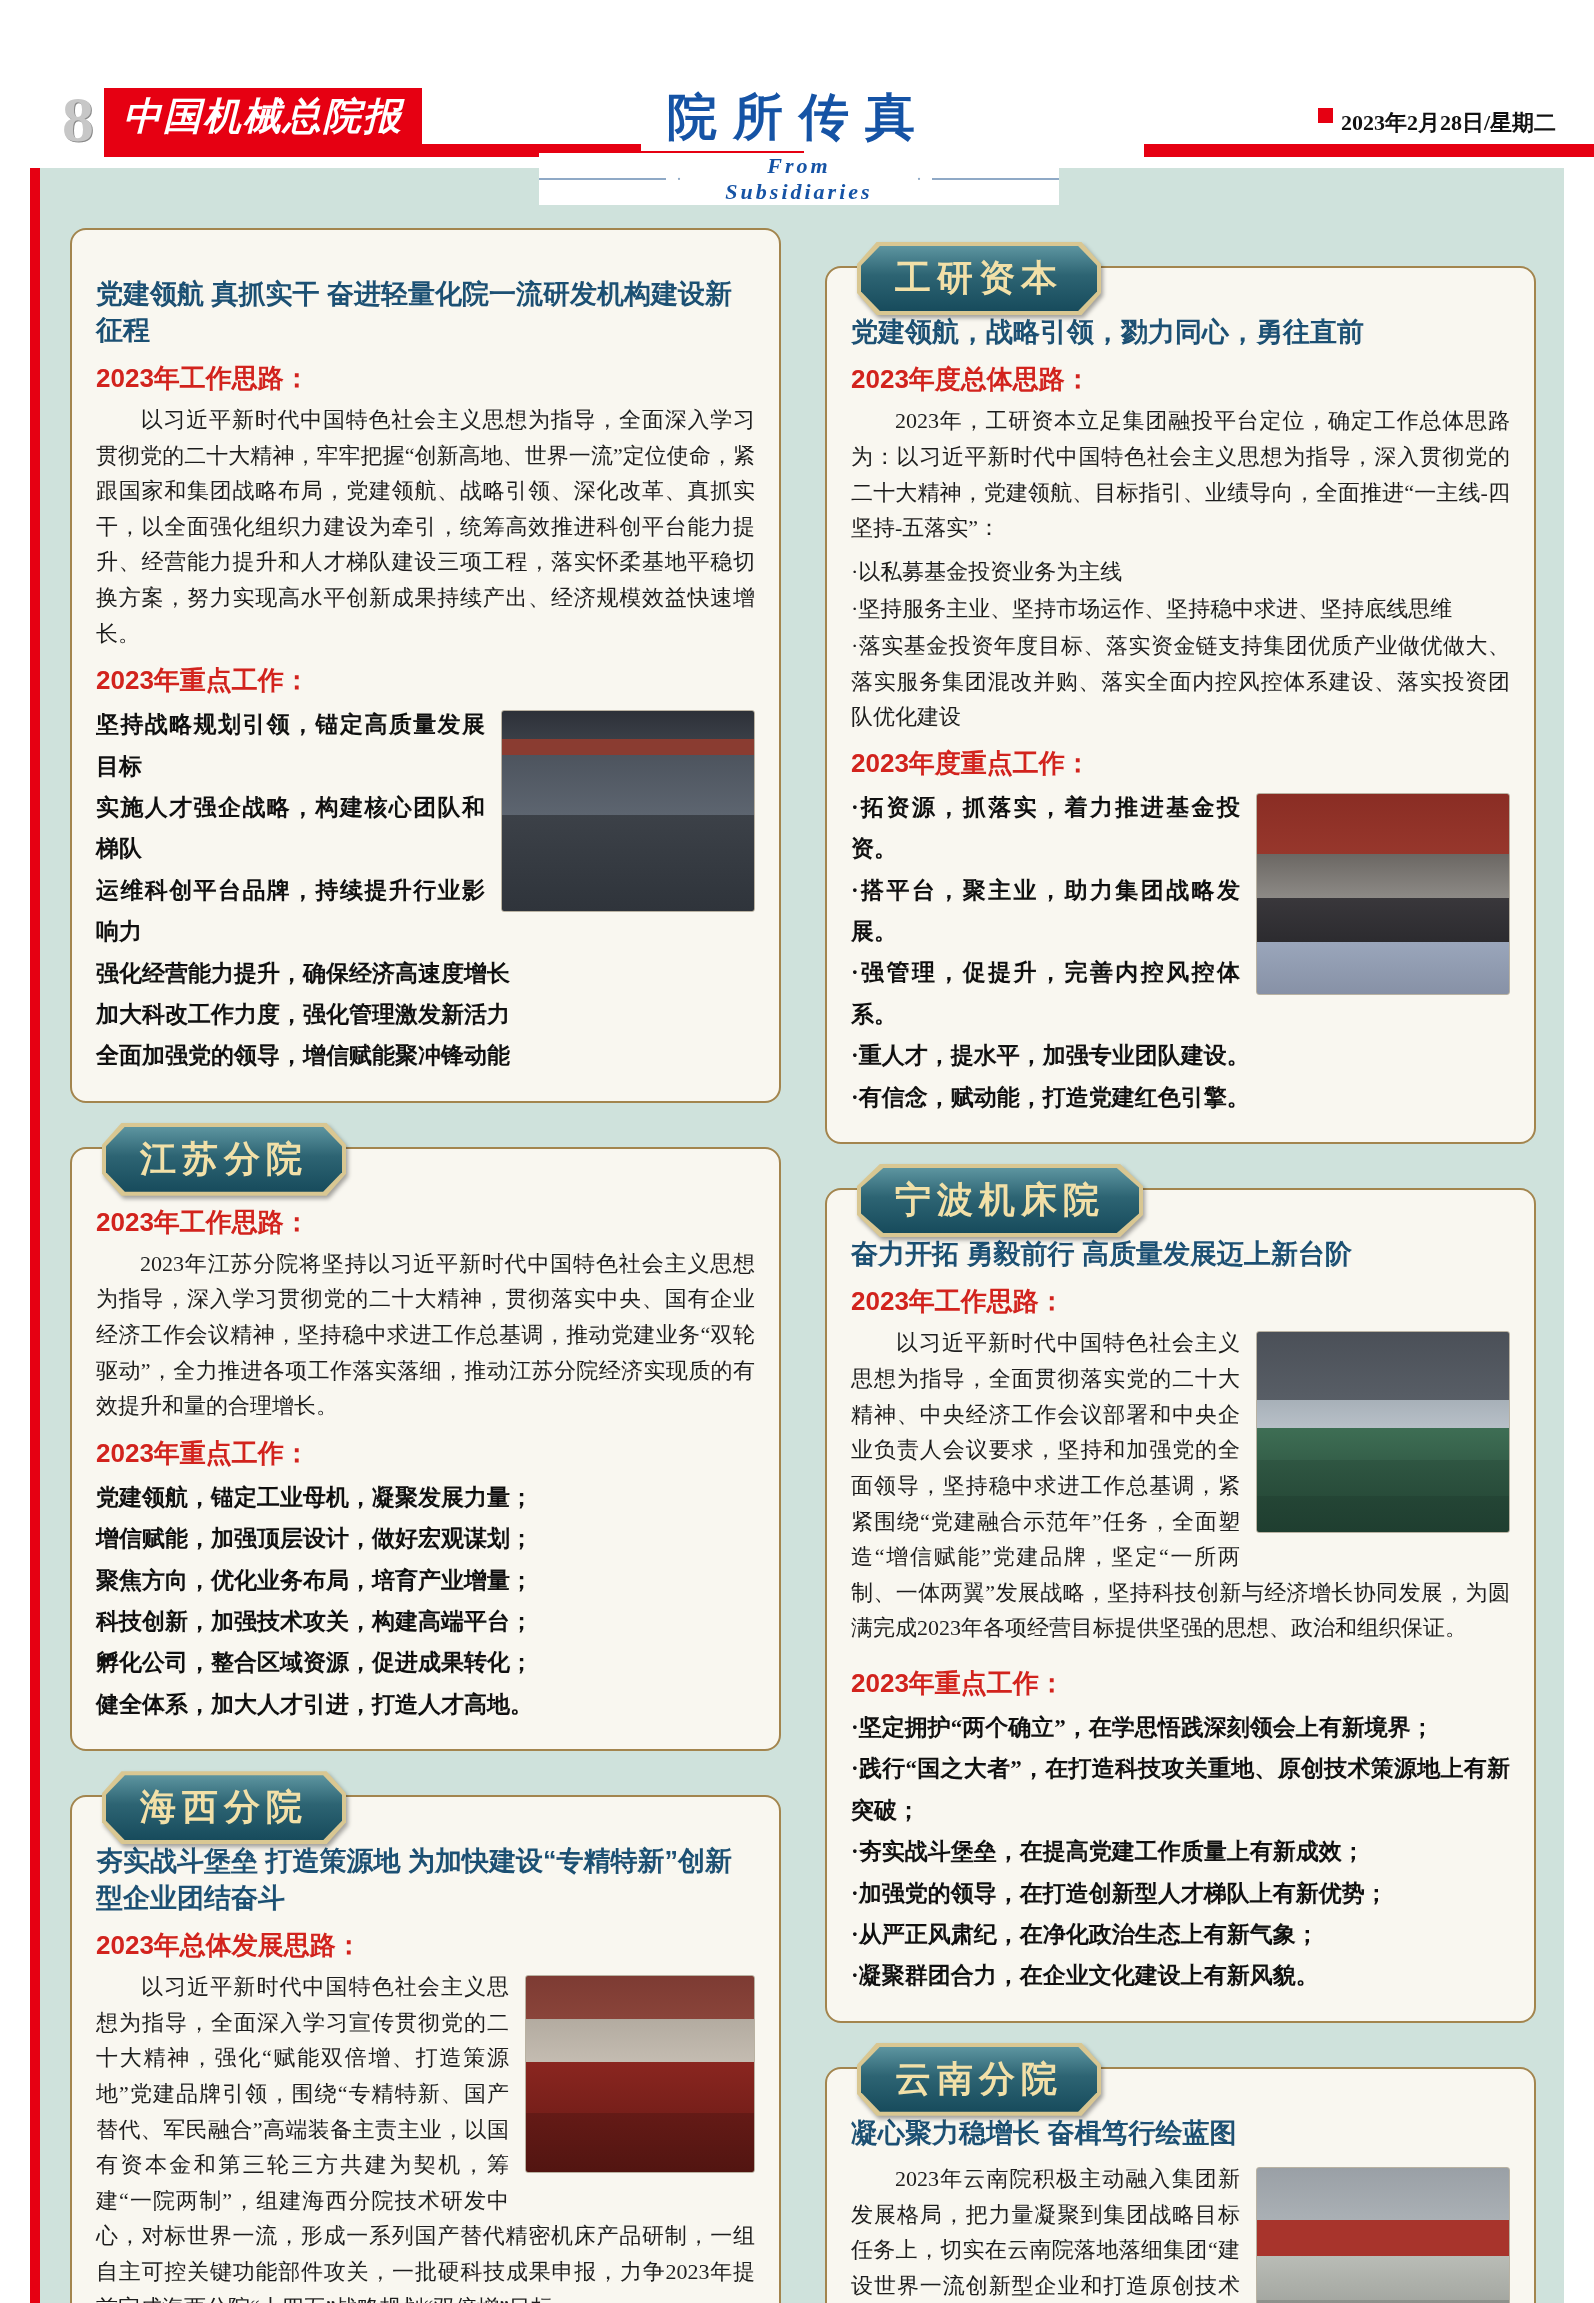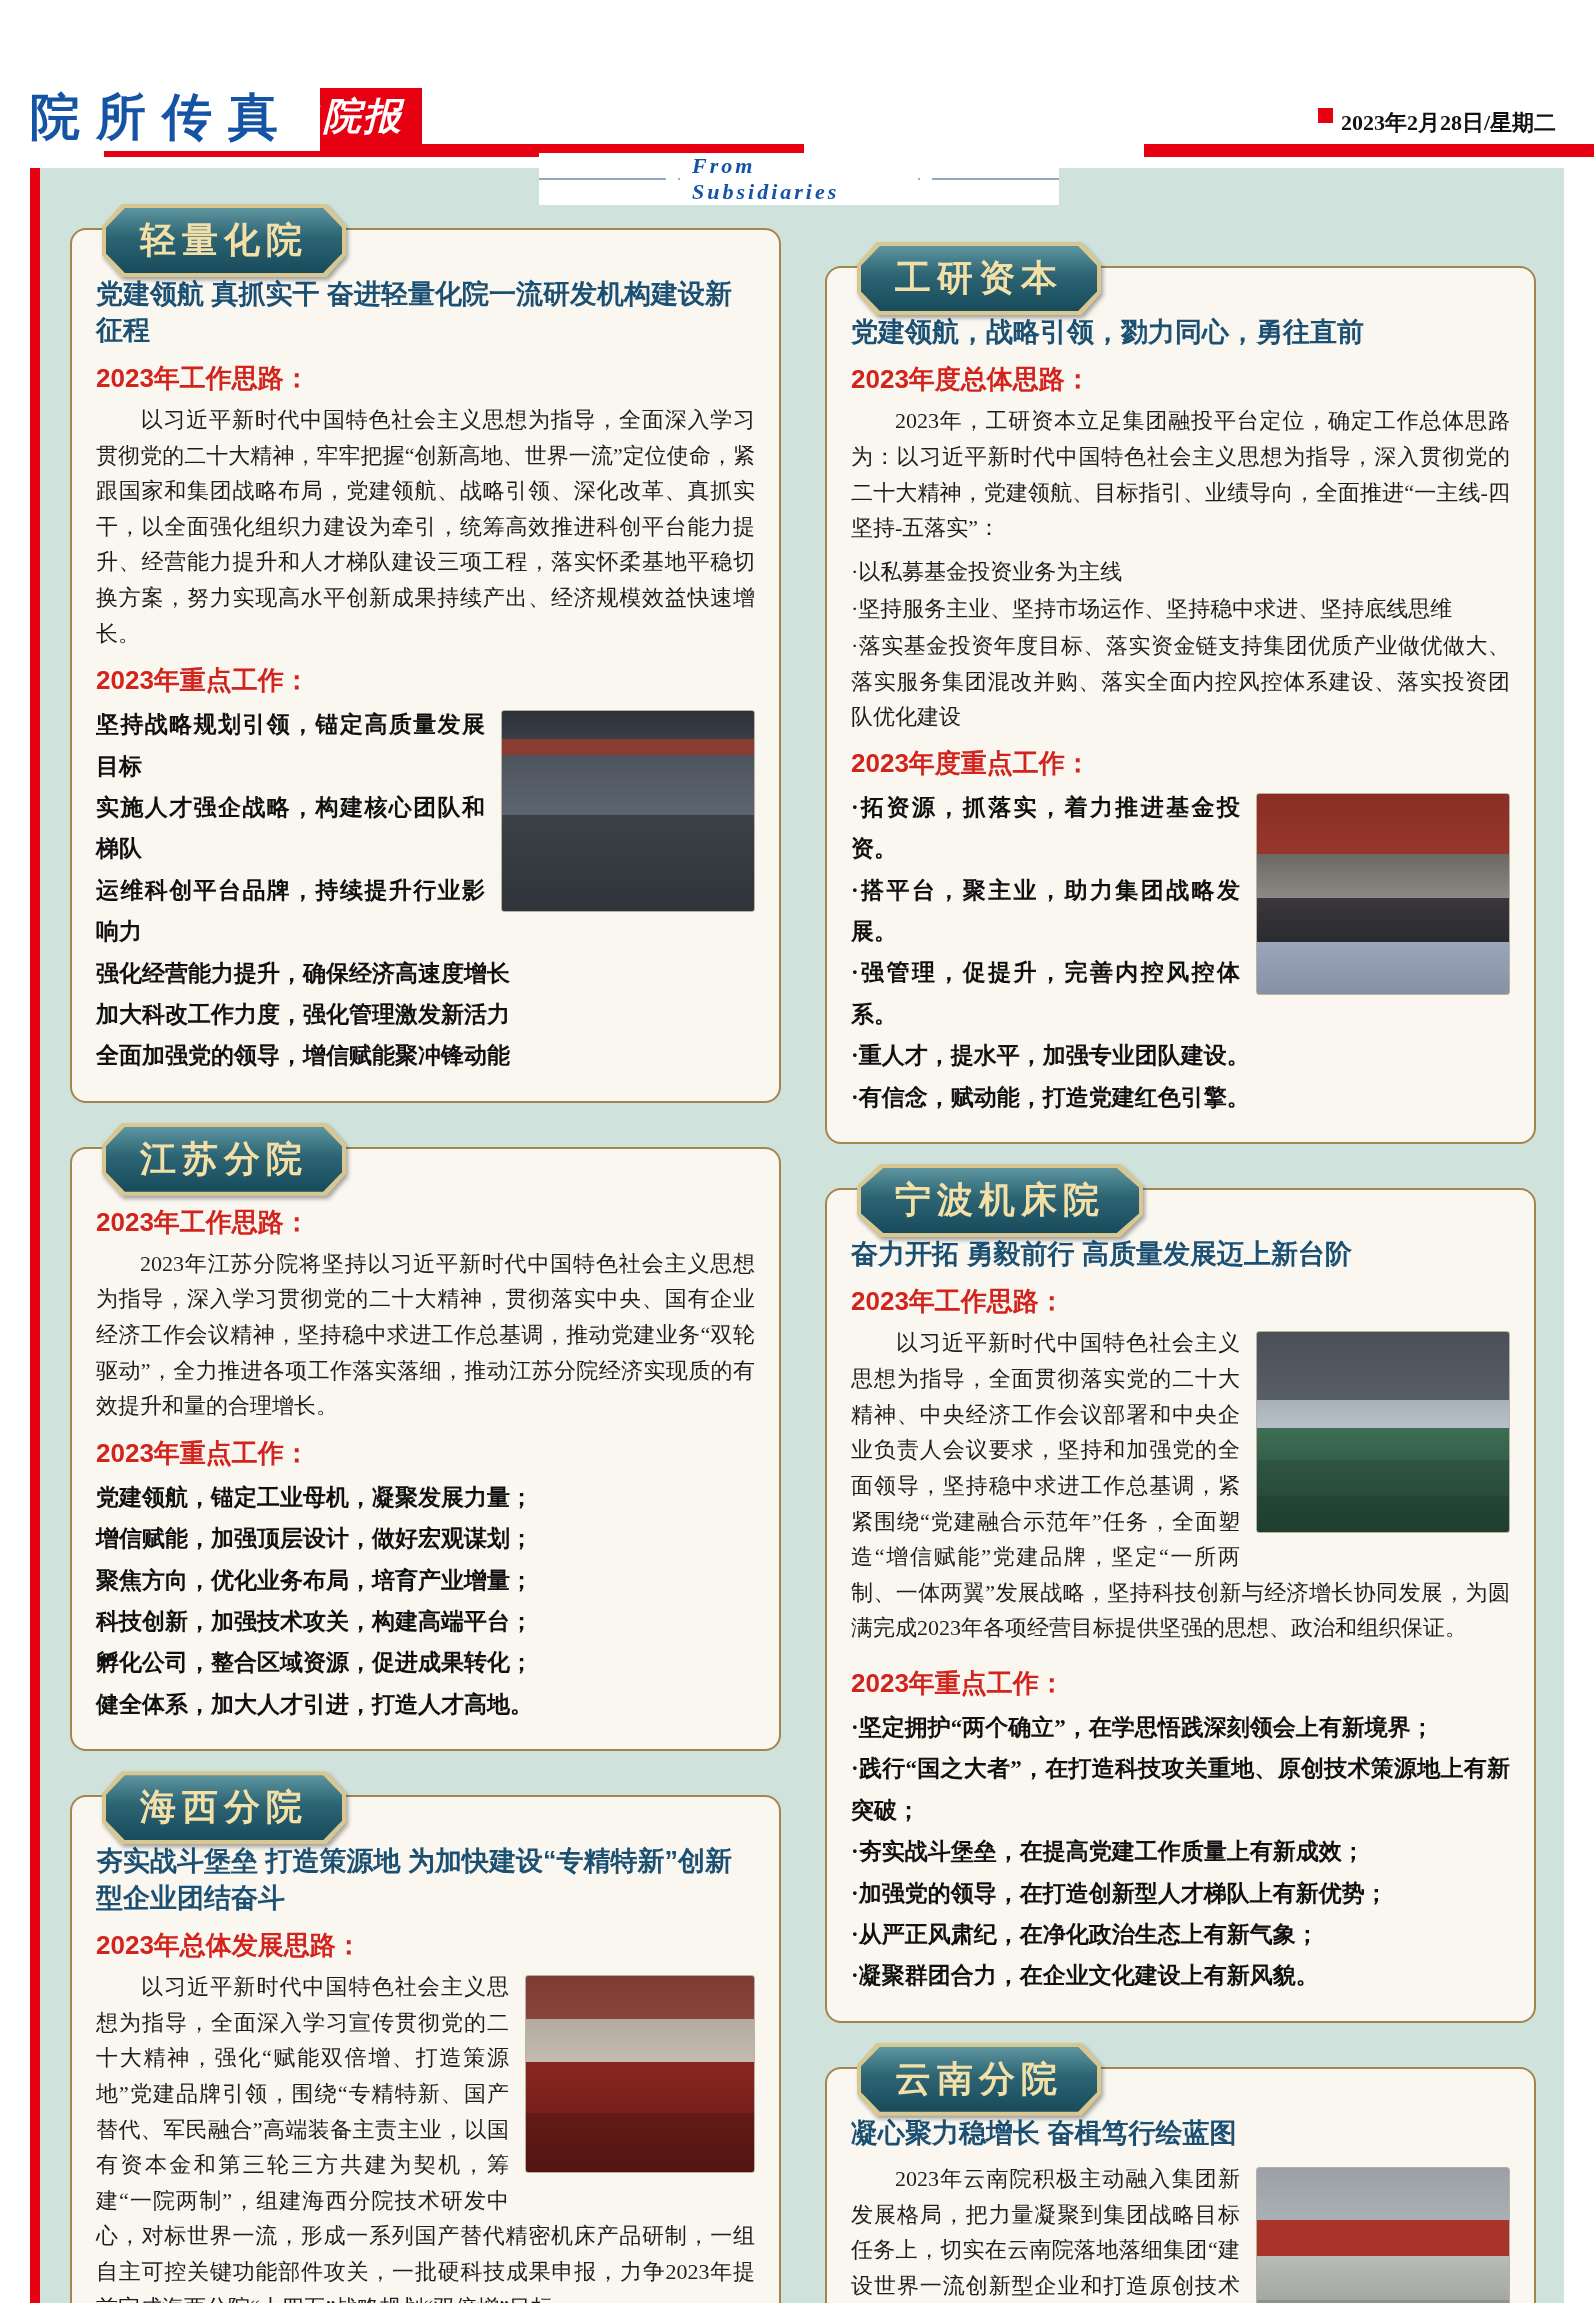--- a/index.html
+++ b/index.html
@@ -13,21 +13,21 @@
     text-shadow:1px 1px 0 #8a8a8a,-1px -1px 0 #ffffff;
   }
   .masthead-box{
     position:absolute;left:104px;top:88px;width:318px;height:56px;
     background:#e60012;color:#ffffff;font-family:"Liberation Serif",serif;
     font-weight:bold;font-style:italic;font-size:38px;line-height:56px;
     text-align:center;letter-spacing:2px;
   }
   .red-rule-left{position:absolute;left:104px;top:144px;width:700px;height:13px;background:#e60012;}
   .red-rule-right{position:absolute;right:0;top:144px;width:450px;height:13px;background:#e60012;}
-  .section-center{position:absolute;left:4px;right:0;top:84px;z-index:2;}
+  .section-center{position:absolute;left:4px;right:0;top:84px;text-align:center;z-index:2;}
   .section-title{
     display:inline-block;background:#ffffff;padding:0 26px;
     font-family:"Liberation Sans",sans-serif;font-weight:bold;
     font-size:50px;color:#1553a5;letter-spacing:16px;
   }
   .section-subtitle-row{margin-top:2px;display:flex;align-items:center;justify-content:center;gap:10px;background:#ffffff;width:520px;margin-left:auto;margin-right:auto;}
   .deco-line{display:inline-block;width:130px;height:0;border-top:2px solid #8fa9c6;position:relative;}
   .deco-dot{color:#8fa9c6;font-size:18px;line-height:10px;}
   .section-subtitle{
     font-family:"Liberation Serif",serif;font-weight:bold;font-style:italic;
@@ -114,21 +114,20 @@
     <span class="date-square"></span>
     <span class="date-text">2023年2月28日/星期二</span>
   </div>
 </header>
 
 <main class="content">
 
   <div class="col">
 
     <article class="card">
-      <div class="badge"><span class="badge-outer"><span class="badge-inner">轻量化院</span></span></div>
       <h2 class="card-title">党建领航 真抓实干  奋进轻量化院一流研发机构建设新征程</h2>
       <h3 class="red-heading">2023年工作思路：</h3>
       <p class="body-text"><span class="indent"></span><span>以习近平新时代中国特色社会主义思想为指导，全面深入学习贯彻党的二十大精神，牢牢把握“创新高地、世界一流”定位使命，紧跟国家和集团战略布局，党建领航、战略引领、深化改革、真抓实干，以全面强化组织力建设为牵引，统筹高效推进科创平台能力提升、经营能力提升和人才梯队建设三项工程，落实怀柔基地平稳切换方案，努力实现高水平创新成果持续产出、经济规模效益快速增长。</span></p>
       <h3 class="red-heading">2023年重点工作：</h3>
       <div class="clearfix">
         <div class="photo ph-qingliang"></div>
         <div class="bold-lines">
           <div class="bold-line">坚持战略规划引领，锚定高质量发展目标</div>
           <div class="bold-line">实施人才强企战略，构建核心团队和梯队</div>
           <div class="bold-line">运维科创平台品牌，持续提升行业影响力</div>

